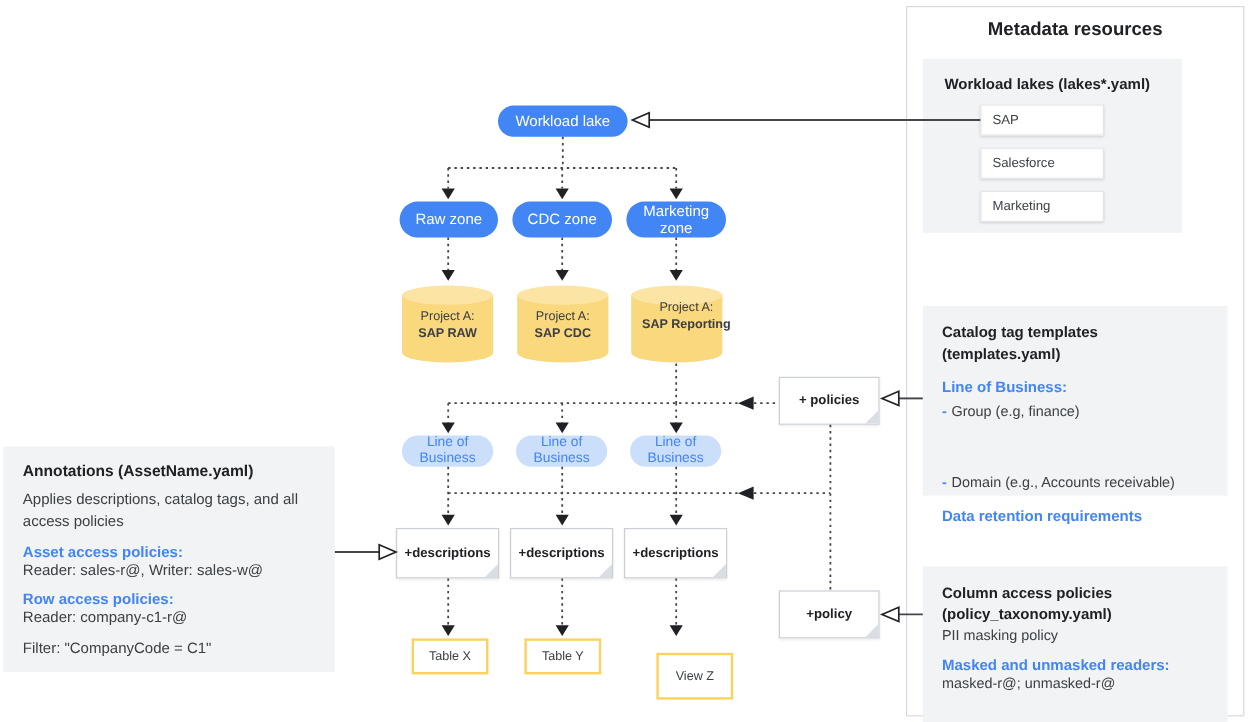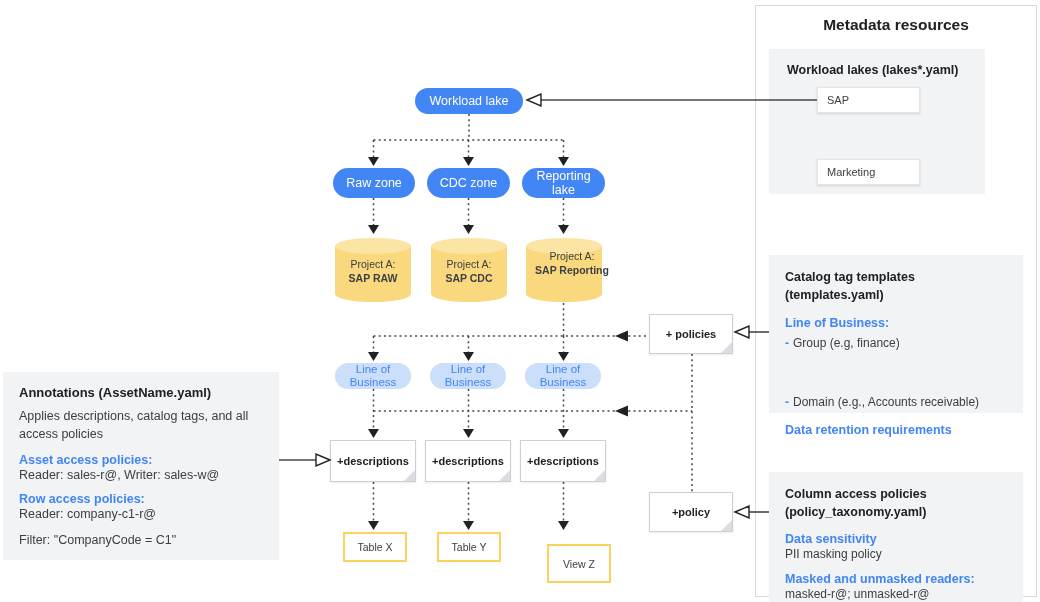--- a/index.html
+++ b/index.html
@@ -58,20 +58,21 @@
     <div class="body-text">Filter: "CompanyCode = C1"</div>
   </div>
 
   <div class="abs outer-panel" style="left:755px;top:5px;width:282px;height:592px;"></div>
   <div class="abs" style="left:755px;top:16px;width:282px;text-align:center;font-weight:bold;font-size:15.5px;color:#202124;z-index:2;">Metadata resources</div>
 
   <div class="abs gray-panel" style="left:769px;top:49px;width:216px;height:145px;">
     <div class="panel-title" style="font-size:12.5px;padding:14px 0 0 18px;">Workload lakes (lakes*.yaml)</div>
   </div>
   <div class="mini-item" style="left:817px;top:87px;width:103px;height:26px;">SAP</div>
+  <div class="mini-item" style="left:817px;top:123px;width:103px;height:26px;">Salesforce</div>
   <div class="mini-item" style="left:817px;top:159px;width:103px;height:26px;">Marketing</div>
 
   <div class="abs gray-panel" style="left:769px;top:255px;width:254px;height:158px;padding:13px 16px;">
     <div class="panel-title" style="font-size:12.5px;line-height:1.45;">
       <span>Catalog tag templates</span><br>
       <span>(templates.yaml)</span>
     </div>
     <div class="blue-head" style="margin-top:12px;">Line of Business:</div>
     <div class="bullet-line" style="margin-top:4px;">
       <span class="dash">-</span><span>Group (e.g, finance)</span>
@@ -80,31 +81,30 @@
       <span class="dash">-</span><span>Domain (e.g., Accounts receivable)</span>
     </div>
     <div class="blue-head" style="margin-top:12px;">Data retention requirements</div>
   </div>
 
   <div class="abs gray-panel" style="left:769px;top:435px;width:254px;height:153px;padding:13px 16px;margin-top:37px;">
     <div class="panel-title" style="font-size:12.5px;line-height:1.45;">
       <span>Column access policies</span><br>
       <span>(policy_taxonomy.yaml)</span>
     </div>
-    <div class="blue-head" style="margin-top:11px;">Data sensitivity</div>
     <div class="body-text" style="font-size:12px;">PII masking policy</div>
     <div class="blue-head" style="margin-top:9px;">Masked and unmasked readers:</div>
     <div class="body-text" style="font-size:12px;">masked-r@; unmasked-r@</div>
   </div>
 
   <div class="abs pill" style="left:415px;top:88px;width:108px;height:26px;">Workload lake</div>
 
   <div class="abs pill" style="left:333px;top:168px;width:82px;height:30px;">Raw zone</div>
   <div class="abs pill" style="left:427px;top:168px;width:83px;height:30px;">CDC zone</div>
-  <div class="abs pill" style="left:522px;top:168px;width:83px;height:30px;padding:0 10px;">Reporting lake</div>
+  <div class="abs pill" style="left:522px;top:168px;width:83px;height:30px;padding:0 10px;">Marketing zone</div>
 
   <div class="abs cyl" style="left:334px;top:237px;width:78px;height:66px;">
     <svg width="78" height="66" viewBox="0 0 78 66">
       <path d="M1,9 V57 A38,8 0 0 0 77,57 V9 Z" fill="#fad87e"></path>
       <ellipse cx="39" cy="9" rx="38" ry="8" fill="#fbe4a4"></ellipse>
     </svg>
     <div class="cyl-text" style="top:21px;">
       <div>Project A:</div>
       <div class="cyl-name">SAP RAW</div>
     </div>

